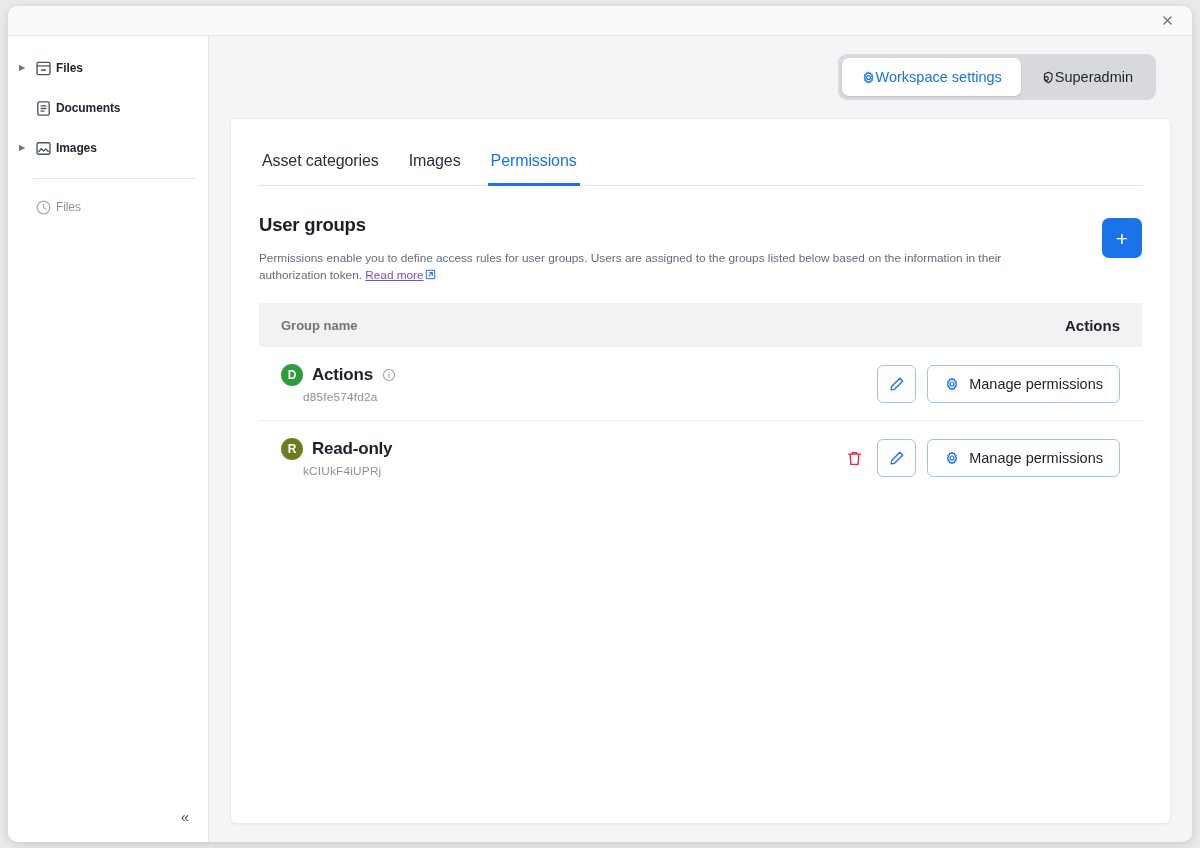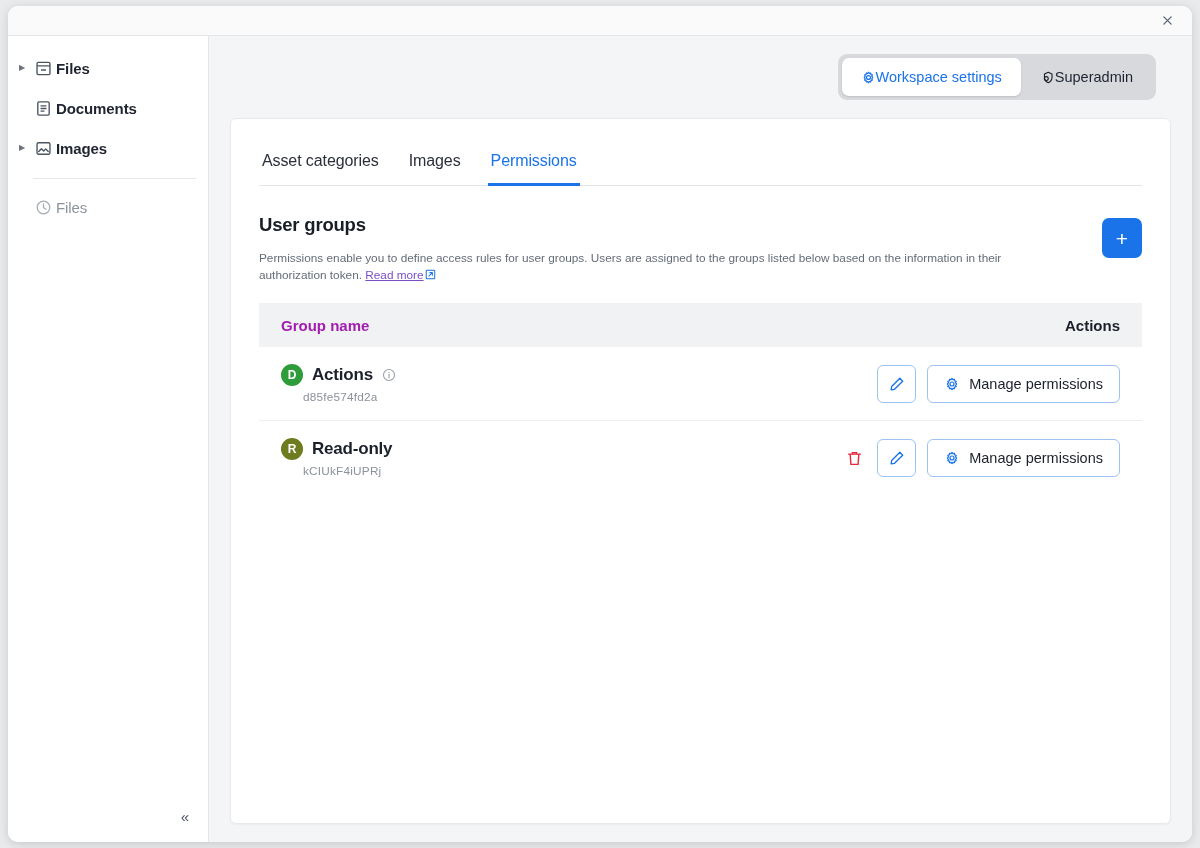--- a/index.html
+++ b/index.html
@@ -78,21 +78,21 @@
     font-size: 8px;
     line-height: 1;
   }
   .nav-caret.empty { visibility: hidden; }
   .nav-ico {
     width: 26px; flex: none;
     display: flex; align-items: center; justify-content: center;
     color: #4b5563;
   }
   .nav-label {
-    font-size: 15px;
+    font-size: 12px;
     color: #1f2430;
     font-weight: 600;
     letter-spacing: -0.1px;
   }
   .nav-item.muted .nav-label { color: #8d939e; font-weight: 500; }
   .nav-item.muted .nav-ico { color: #a7acb5; }
 
   .nav-divider {
     height: 1px;
     background: #e6e7ea;
@@ -258,23 +258,23 @@
   .table { margin-top: 18px; }
   .thead {
     display: flex;
     align-items: center;
     background: #f1f2f4;
     height: 44px;
     padding: 0 22px;
   }
   .th-name {
     flex: 1;
-    font-size: 15px;
+    font-size: 13px;
     font-weight: 700;
-    color: #a21caf;
+    color: #737373;
   }
   .th-actions {
     font-size: 15px;
     font-weight: 700;
     color: #1b202a;
   }
 
   .trow {
     display: flex;
     align-items: center;

